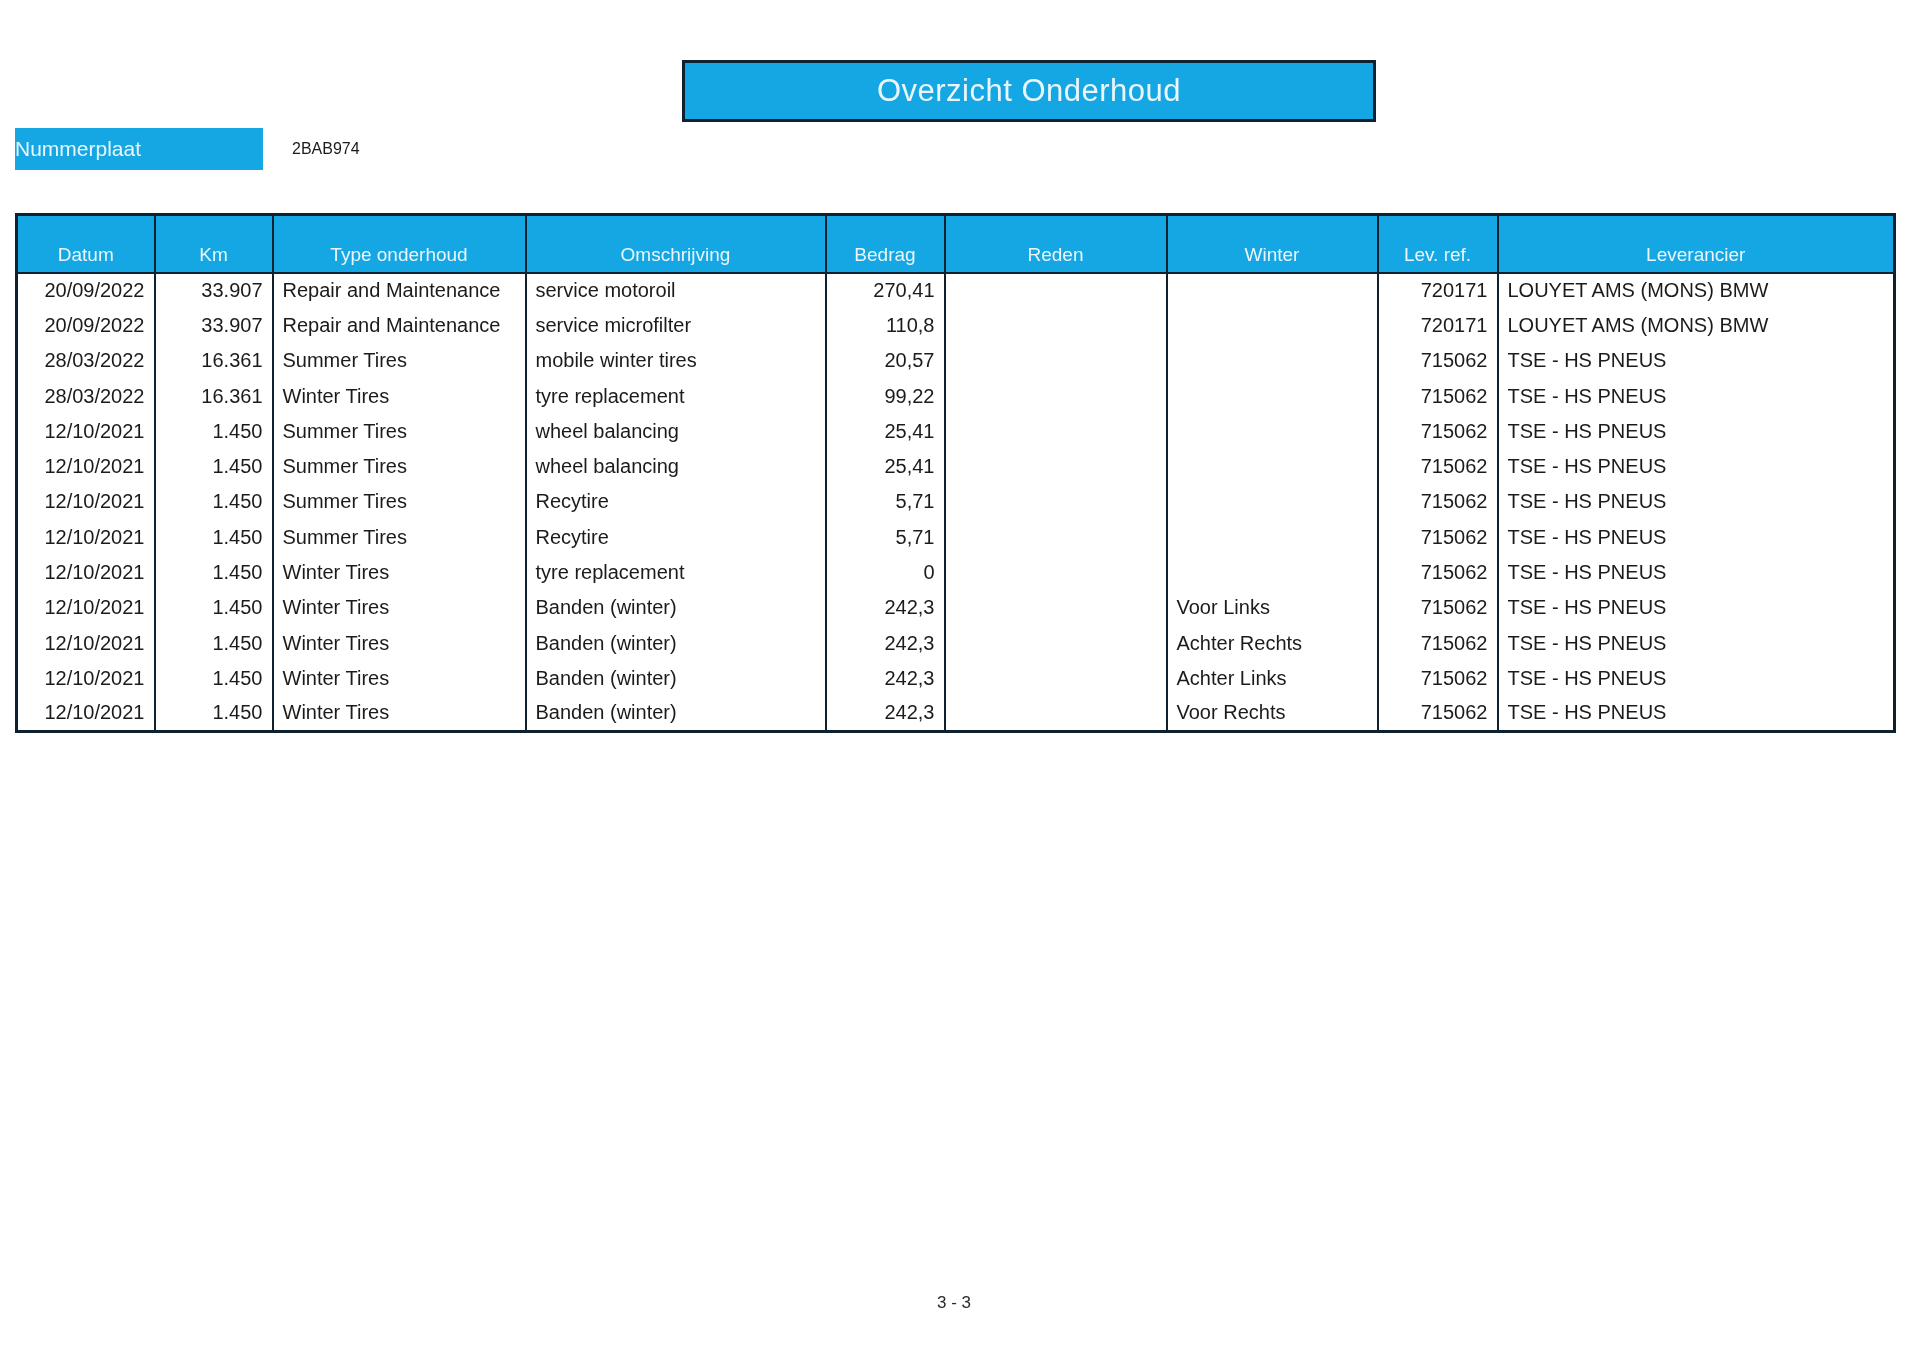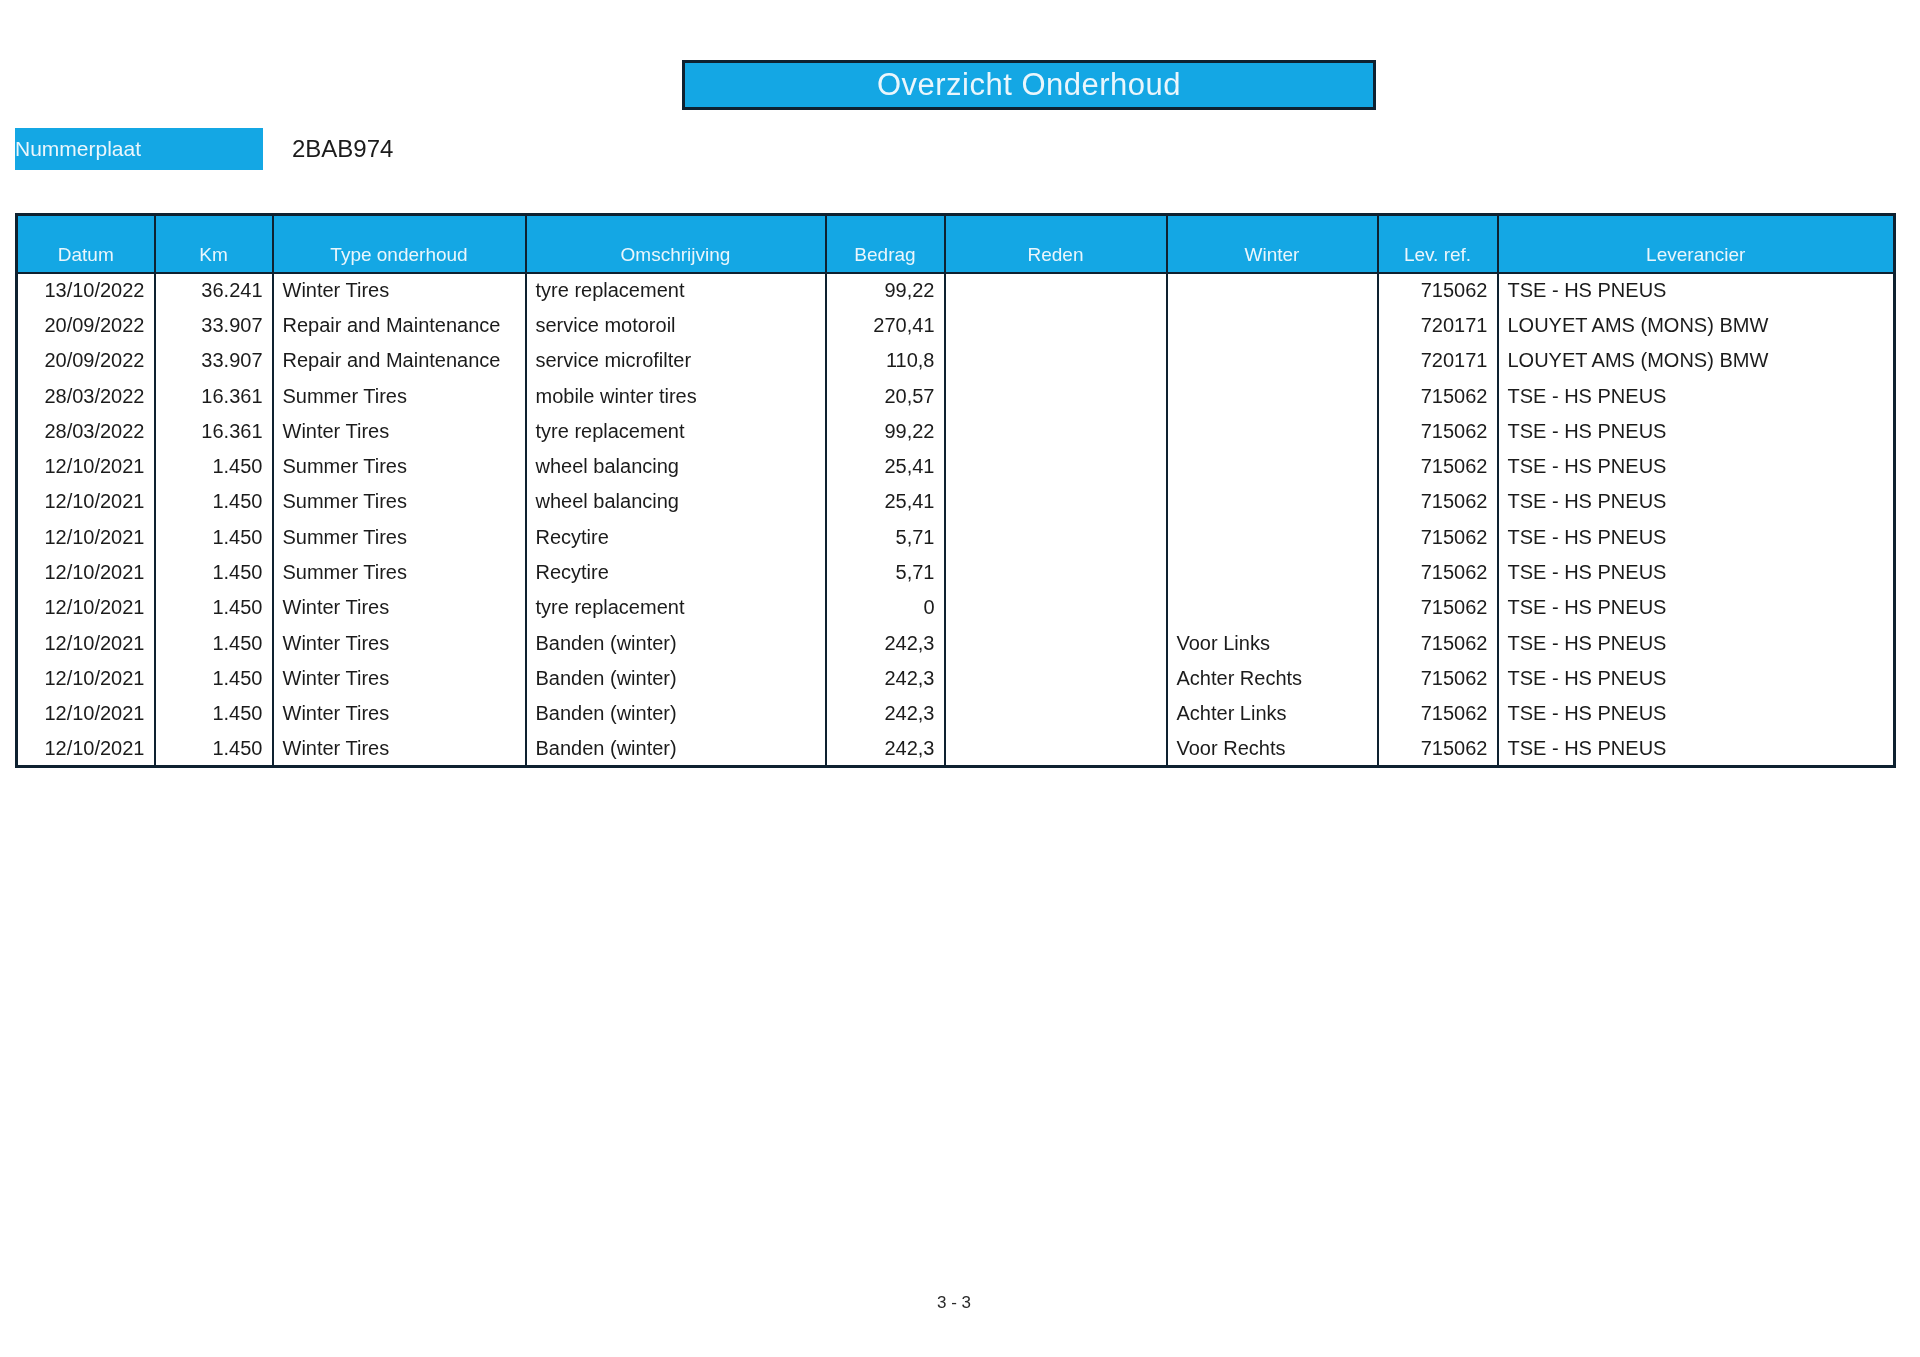--- a/index.html
+++ b/index.html
@@ -21,21 +21,21 @@
     --header-text: #EAF6FC;
     --body-text: #1b1b1b;
   }
 
   
   .title-box {
     position: absolute;
     left: 682px;
     top: 60px;
     width: 694px;
-    height: 50px;
+    height: 62px;
     box-sizing: border-box;
     background: var(--accent);
     border: 3px solid var(--dark);
     display: flex;
     align-items: center;
     justify-content: center;
   }
   .title-box span {
     color: var(--header-text);
     font-size: 31px;
@@ -57,21 +57,21 @@
     align-items: center;
   }
   .plate-value {
     position: absolute;
     left: 292px;
     top: 128px;
     height: 42px;
     display: flex;
     align-items: center;
     color: var(--body-text);
-    font-size: 24px;
+    font-size: 16px;
   }
 
   
   table.maintenance {
     position: absolute;
     left: 15px;
     top: 213px;
     width: 1878px;
     border-collapse: collapse;
     table-layout: fixed;
@@ -157,31 +157,20 @@
           <th>Omschrijving</th>
           <th>Bedrag</th>
           <th>Reden</th>
           <th>Winter</th>
           <th>Lev. ref.</th>
           <th>Leverancier</th>
         </tr>
     </thead>
     <tbody>
         <tr>
-          <td class="ar">13/10/2022</td>
-          <td class="ar">36.241</td>
-          <td class="al">Winter Tires</td>
-          <td class="al">tyre replacement</td>
-          <td class="ar">99,22</td>
-          <td class="al"></td>
-          <td class="al"></td>
-          <td class="ar">715062</td>
-          <td class="al">TSE - HS PNEUS</td>
-        </tr>
-        <tr>
           <td class="ar">20/09/2022</td>
           <td class="ar">33.907</td>
           <td class="al">Repair and Maintenance</td>
           <td class="al">service motoroil</td>
           <td class="ar">270,41</td>
           <td class="al"></td>
           <td class="al"></td>
           <td class="ar">720171</td>
           <td class="al">LOUYET AMS (MONS) BMW</td>
         </tr>

